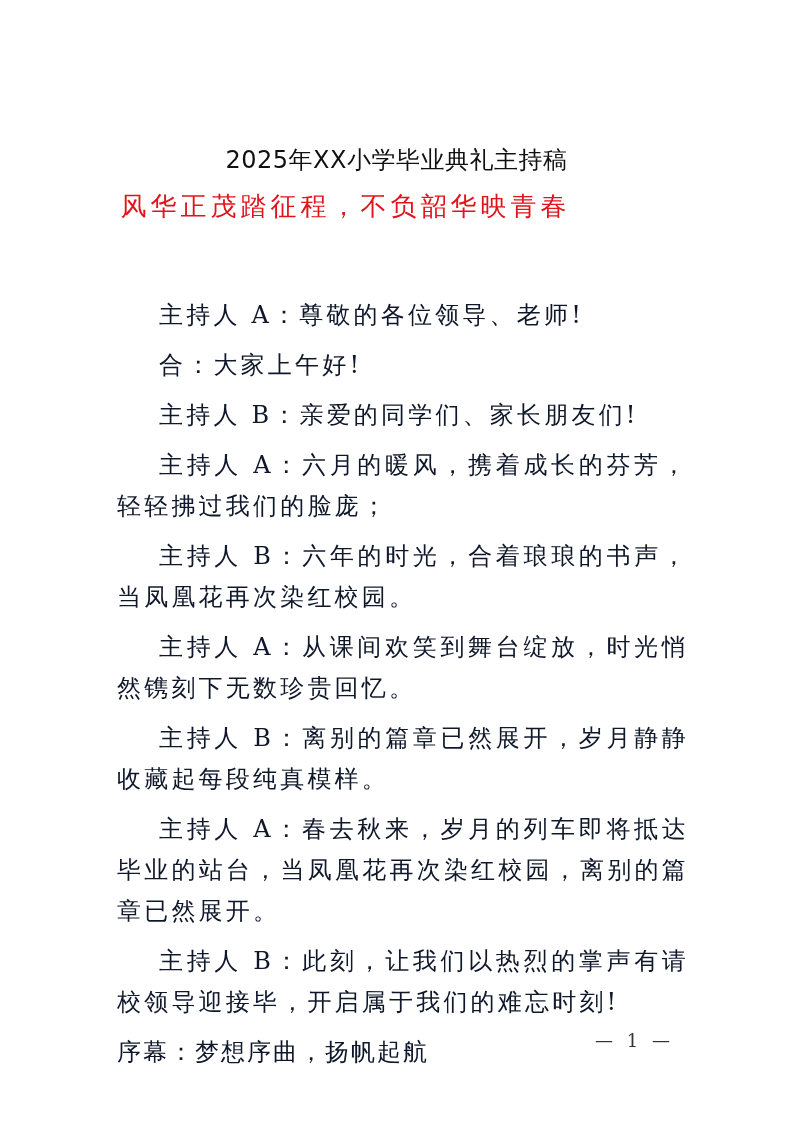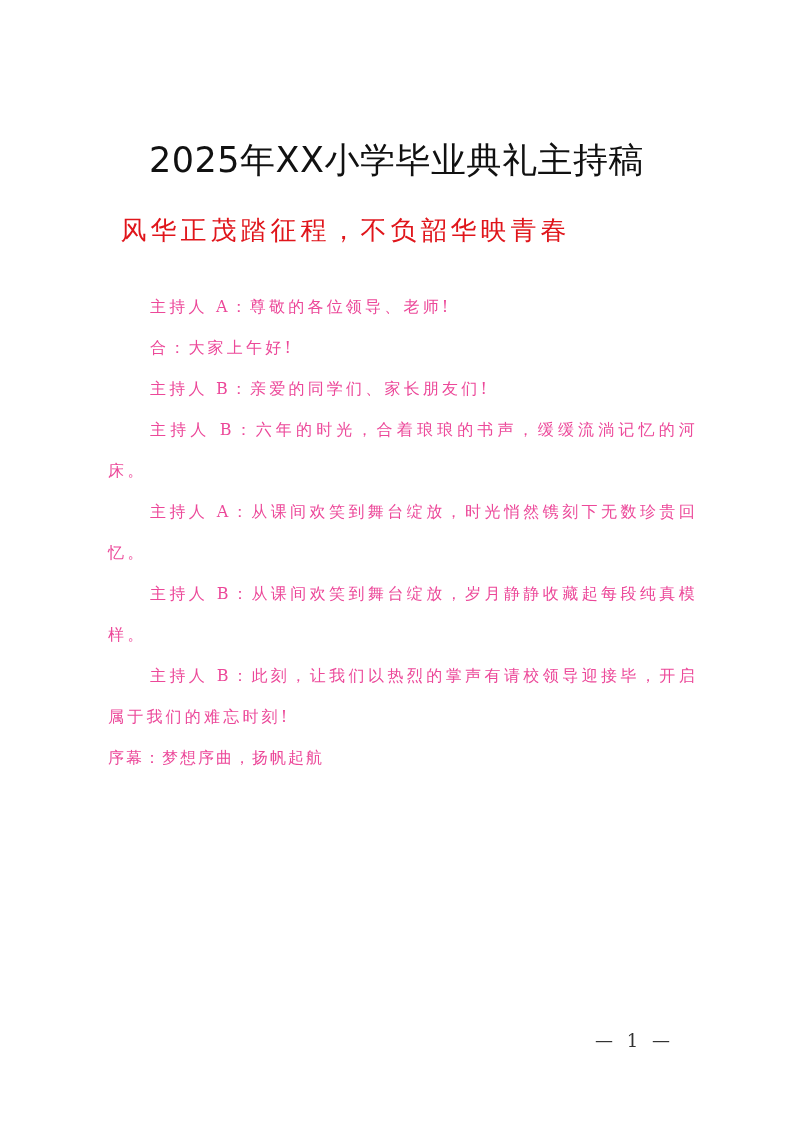--- a/index.html
+++ b/index.html
@@ -1,42 +1,44 @@
 <!DOCTYPE html>
 <html><head>
 <meta charset="utf-8">
 <style>
   html, body { margin: 0; padding: 0; background: #ffffff; }
   body { width: 793px; height: 1122px; position: relative; overflow: hidden;
          font-family: "DejaVu Serif", "Liberation Serif", serif; color: #111; }
   .page { position: absolute; left: 0; top: 0; width: 793px; height: 1122px; }
   .title { position: absolute; top: 142px; left: 0; width: 793px; text-align: center;
-           font-size: 35px; line-height: 36px; color: #111;
+           font-size: 24px; line-height: 36px; color: #111;
            font-family: "DejaVu Sans", "Liberation Sans", sans-serif; letter-spacing: 0.5px; }
-  .subtitle { position: absolute; top: 212px; left: 0; width: 691px; text-align: center;
+  .subtitle { position: absolute; top: 188px; left: 0; width: 691px; text-align: center;
               font-size: 26px; line-height: 36px; color: #e0151b; letter-spacing: 4px; }
   .body { position: absolute; top: 286px; left: 108px; width: 590px; }
-  .para { font-size: 16px; line-height: 41px; text-align: justify; letter-spacing: 3.2px;
-          text-indent: 42px; margin: 0; color: #ec4899; }
+  .para { font-size: 24px; line-height: 41px; text-align: justify; letter-spacing: 3.2px;
+          text-indent: 42px; margin: 9px; color: #0f172a; }
   .para.heading { text-indent: 0; text-align: left; font-weight: normal; letter-spacing: 2px; }
   .footer { position: absolute; top: 1030px; left: 595px; font-size: 18px; color: #333;
             letter-spacing: 4px; }
 </style>
 </head>
 <body>
 
 <div class="page">
   <div class="title">2025年XX小学毕业典礼主持稿</div>
   <div class="subtitle">风华正茂踏征程，不负韶华映青春</div>
 
   <div class="body">
     <p class="para">主持人 A：尊敬的各位领导、老师!</p>
     <p class="para">合：大家上午好!</p>
     <p class="para">主持人 B：亲爱的同学们、家长朋友们!</p>
-    <p class="para">主持人 B：六年的时光，合着琅琅的书声，缓缓流淌记忆的河床。</p>
+    <p class="para">主持人 A：六月的暖风，携着成长的芬芳，轻轻拂过我们的脸庞；</p>
+    <p class="para">主持人 B：六年的时光，合着琅琅的书声，当凤凰花再次染红校园。</p>
     <p class="para">主持人 A：从课间欢笑到舞台绽放，时光悄然镌刻下无数珍贵回忆。</p>
-    <p class="para">主持人 B：从课间欢笑到舞台绽放，岁月静静收藏起每段纯真模样。</p>
+    <p class="para">主持人 B：离别的篇章已然展开，岁月静静收藏起每段纯真模样。</p>
+    <p class="para">主持人 A：春去秋来，岁月的列车即将抵达毕业的站台，当凤凰花再次染红校园，离别的篇章已然展开。</p>
     <p class="para">主持人 B：此刻，让我们以热烈的掌声有请校领导迎接毕，开启属于我们的难忘时刻!</p>
     <p class="para heading">序幕：梦想序曲，扬帆起航</p>
   </div>
 
   <div class="footer">— 1 —</div>
 </div>
 
 </body></html>

